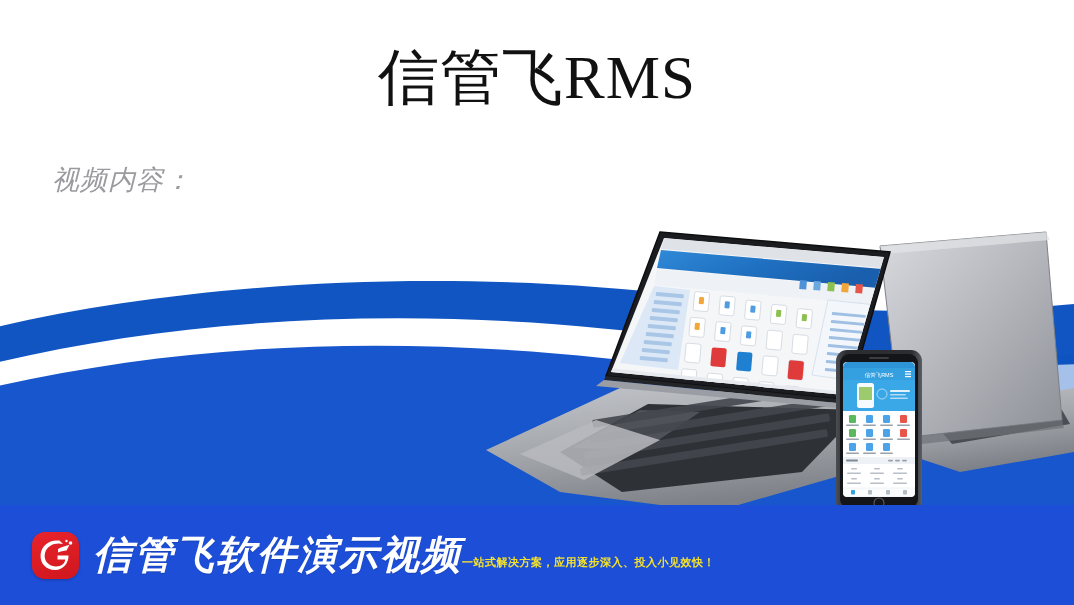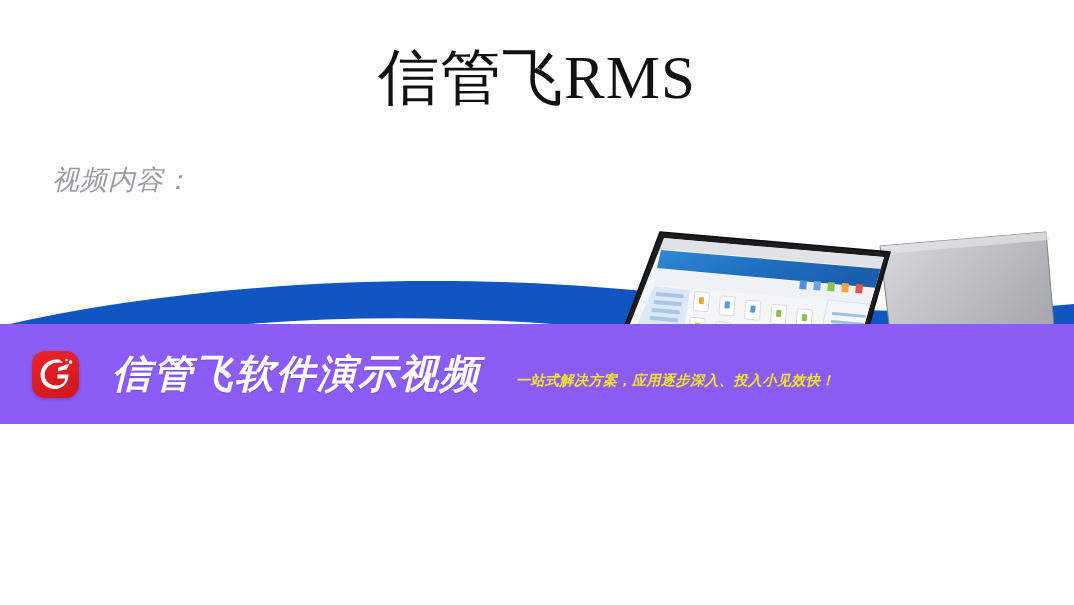--- a/index.html
+++ b/index.html
@@ -4,21 +4,21 @@
 <style>
   * { box-sizing: border-box; margin: 0; padding: 0; }
   html, body {
     width: 1074px; height: 605px;
     overflow: hidden;
     background: #ffffff;
     font-family: "Liberation Sans", sans-serif;
   }
   #slide {
     position: relative;
-    width: 1074px; height: 424px;
+    width: 1074px; height: 605px;
     background: #ffffff;
     overflow: hidden;
   }
 
   
   .wave-layer { position: absolute; inset: 0; overflow: hidden; }
 
   
   #title {
     position: absolute;
@@ -71,26 +71,25 @@
     margin-left: 14px;
     color: #ffffff;
     font-size: 39px;
     font-weight: bold;
     font-style: italic;
     letter-spacing: 2px;
     white-space: nowrap;
     text-shadow: 0 1px 1px rgba(0,0,0,.15);
   }
   #banner-tagline {
-    margin-left: 16px;
+    margin-left: 0;
     margin-top: 14px;
     color: #f5e32b;
-    font-size: 14px;
+    font-size: 11px;
     font-weight: bold;
-    font-style: italic;
     letter-spacing: .5px;
     white-space: nowrap;
   }
 
   
   #devices { position: absolute; left: 0; top: 0; width: 1074px; height: 605px; pointer-events: none; }
 </style>
 </head>
 <body>
 
@@ -370,21 +369,21 @@
         <circle cx="1043" cy="514" r="2.2"></circle>
         <circle cx="907" cy="548" r="1.8"></circle>
         <circle cx="757" cy="546" r="1.5"></circle>
         <circle cx="299" cy="596" r="1.6"></circle>
         <circle cx="690" cy="592" r="1.6"></circle>
         <circle cx="900" cy="584" r="2"></circle>
       </g>
     </svg>
   </div>
 
-  <div id="banner" style="background: #8b5cf6; gap: 19px;">
+  <div id="banner" style="background: #1d4ed8;">
     <div class="logo-mark">
       <svg width="47" height="47" viewBox="0 0 47 47" xmlns="http://www.w3.org/2000/svg">
         <path d="M31 12 C24 10 15 13 13 21 C11.2 28 16 34 23.5 34.5 C29 34.8 33 31.5 33.2 27.5 L25.5 27.5 L25.5 23.5 L36.5 23.5 C36.8 30.5 31.5 38 23 38 C14 38 8 31.5 8.6 22.8 C9.3 13.2 18 7.2 27.5 8.6 Z" fill="#ffffff"></path>
         <path d="M26 17 C30 15 34 13.5 37.5 13 L34.5 18.5 C31.5 18.8 28.5 19.5 26 20.5 Z" fill="#ffffff"></path>
         <circle cx="38.5" cy="11" r="1.8" fill="#ffffff"></circle>
         <circle cx="34.5" cy="9" r="1.2" fill="#ffffff"></circle>
       </svg>
     </div>
     <div id="banner-title">信管飞软件演示视频</div>
     <div id="banner-tagline">一站式解决方案，应用逐步深入、投入小见效快！</div>

